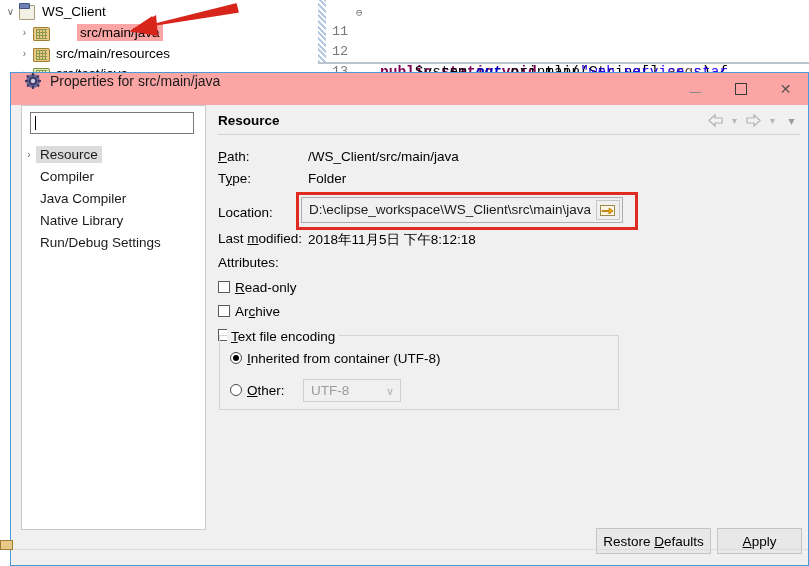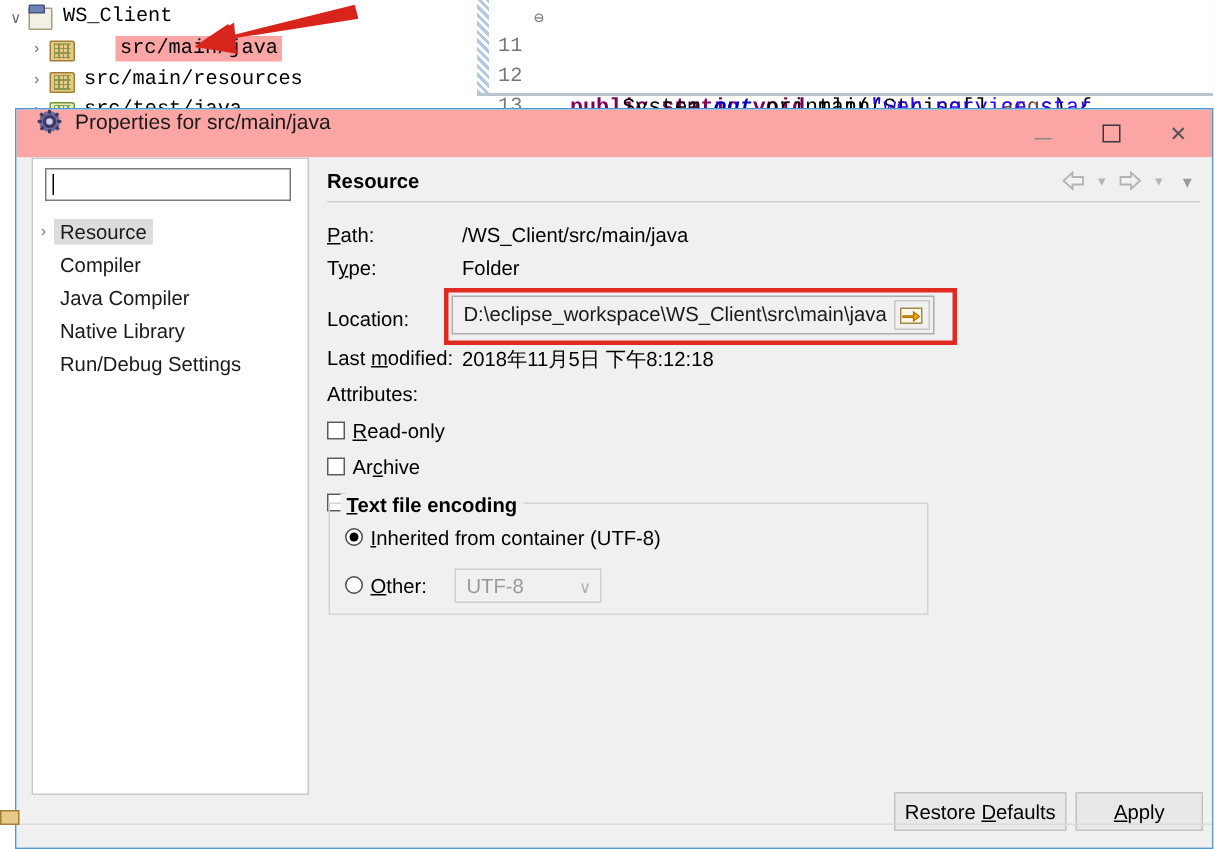--- a/index.html
+++ b/index.html
@@ -21,21 +21,21 @@
   }
   .tree-row{
     position:absolute;left:0;height:21px;display:flex;align-items:center;
     white-space:nowrap;font-size:13.5px;
   }
   .tree-arrow{
     width:13px;text-align:center;color:#6b6b6b;font-size:10px;
     display:inline-block;flex:0 0 13px;
   }
   .tw-icon{flex:0 0 18px;width:18px;height:16px;position:relative;margin-right:4px;}
-  .tree-label{padding:1px 3px;font-family:Liberation Mono, monospace;}
+  .tree-label{padding:1px 3px;}
   .tree-label.sel{background:#fca5a5;margin-left:24px;}
 
   
   .proj-ico{
     position:absolute;left:2px;top:1px;width:14px;height:13px;
     background:#f3f0e6;border:1px solid #a89c7a;border-radius:1px;
   }
   .proj-ico:after{
     content:"";position:absolute;left:-1px;top:-3px;width:9px;height:4px;
     background:#6d83b5;border:1px solid #41527e;border-radius:1px 1px 0 0;
@@ -170,21 +170,21 @@
     box-sizing:border-box;margin-right:5px;flex:0 0 12px;
   }
 
   
   #encoding-group{
     position:absolute;left:11px;top:230px;width:400px;height:75px;
     border:1px solid #d4d4d4;box-sizing:border-box;
   }
   #encoding-group-title{
     position:absolute;left:19px;top:224px;background:#f0f0f0;padding:0 4px;
-    font-size:13.5px;color:#000;font-weight:bold;
+    font-size:13.5px;color:#000;
   }
   .radio-row{position:absolute;left:22px;height:20px;display:flex;align-items:center;font-size:13.5px;justify-content:space-between;}
   .radio{
     width:12px;height:12px;border:1px solid #4a4a4a;border-radius:50%;
     background:#fff;box-sizing:border-box;margin-right:5px;flex:0 0 12px;position:relative;
   }
   .radio.on:after{
     content:"";position:absolute;left:2px;top:2px;width:6px;height:6px;
     border-radius:50%;background:#000;
   }

